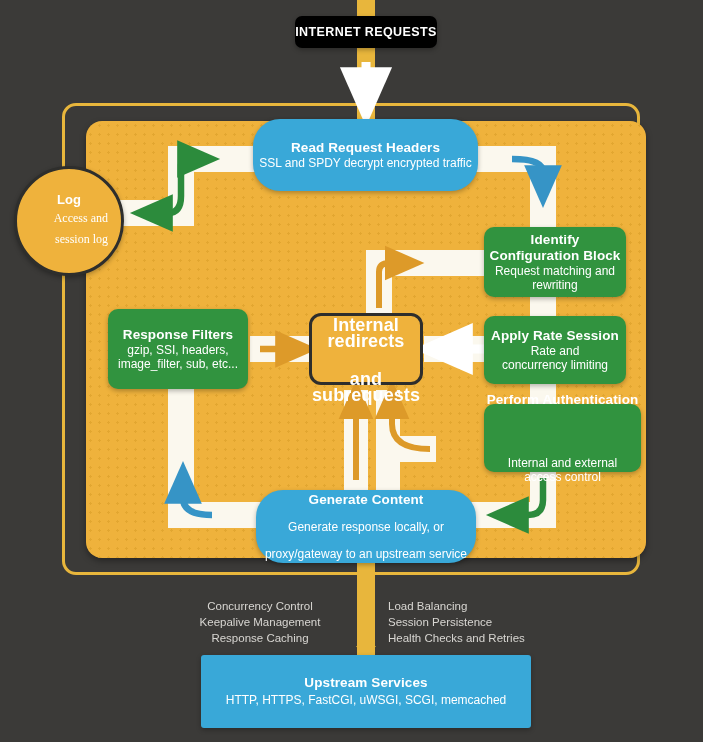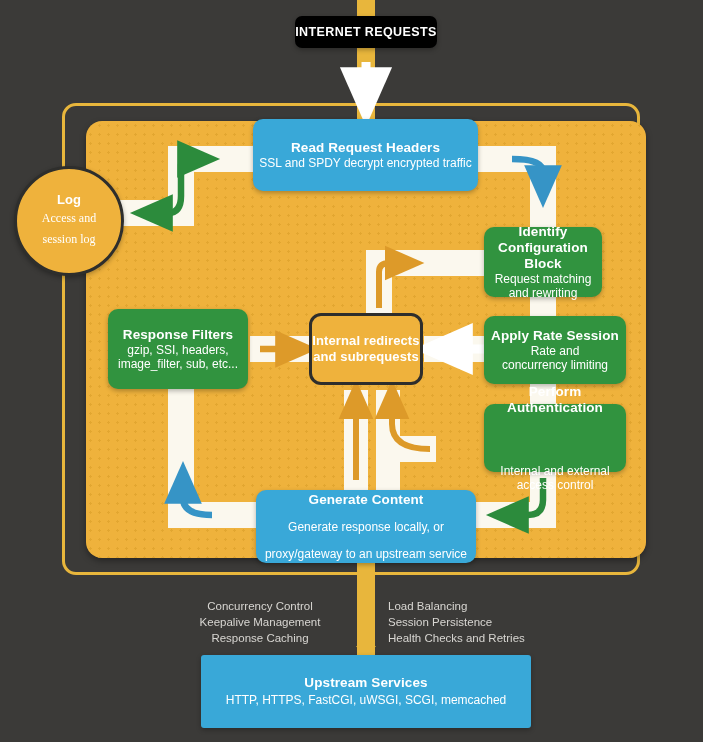--- a/index.html
+++ b/index.html
@@ -39,53 +39,53 @@
     box-sizing:border-box;
     color:#ffffff;
     text-align:center;
     display:flex;flex-direction:column;justify-content:center;align-items:center;
     box-shadow:0 2px 5px rgba(0,0,0,.28);
     z-index:40;
   }
   .box .t{font-weight:bold;font-size:13.5px;line-height:16px;letter-spacing:.1px;}
   .box .s{font-size:12px;line-height:14.5px;font-weight:400;}
   .box .s2{font-size:10px;line-height:13px;font-weight:400;margin-top:6px;}
-  .blue{background:#39a8d8;}
+  .blue{background:#39a8d8;border-radius:27px;}
   .green{background:#31933f;}
 
   #box-internet{
     left:295px;top:16px;width:142px;height:32px;border-radius:7px;
     background:#000000;z-index:60;
   }
   #box-internet .t{font-size:12.5px;letter-spacing:.4px;}
 
   #box-read-headers{left:253px;top:119px;width:225px;height:72px;}
-  #box-identify{left:484px;top:227px;width:118px;height:70px;}
+  #box-identify{left:484px;top:227px;width:142px;height:70px;}
   #box-rate{left:484px;top:316px;width:142px;height:68px;}
-  #box-auth{left:484px;top:404px;width:142px;height:68px;gap:48px;}
+  #box-auth{left:484px;top:404px;width:157px;height:68px;gap:48px;}
   #box-response-filters{left:108px;top:309px;width:140px;height:80px;}
   #box-generate{left:256px;top:490px;width:220px;height:73px;gap:12px;}
   #box-upstream{left:201px;top:655px;width:330px;height:73px;border-radius:3px;}
   #box-upstream .t{font-size:13.5px;}
   #box-upstream .s{font-size:12px;margin-top:2px;}
 
   
   #box-internal{
     left:309px;top:313px;width:114px;height:72px;
     background:#efb23c;border:3.5px solid #2e2e2c;border-radius:12px;
     color:#ffffff;box-shadow:none;z-index:45;
   }
-  #box-internal .t{font-size:13px;line-height:16px;}
+  #box-internal .t{font-size:18px;line-height:16px;margin-top:22px;}
 
   
   #circle-log{
     position:absolute;left:14px;top:166px;width:104px;height:104px;
     border-radius:50%;
     background:#efb23c;border:3px solid #2e2e2c;
-    color:#ffffff;text-align:center;
+    color:#ffffff;text-align:right;
     display:flex;flex-direction:column;justify-content:center;align-items:center;
     z-index:55;
     box-shadow:0 2px 5px rgba(0,0,0,.3);
   }
   #circle-log .t{font-weight:bold;font-size:13px;line-height:16px;}
   #circle-log .s{font-size:12px;line-height:21px;font-family:Liberation Serif, serif;}
 
   
   .ribbon{position:absolute;background:#fbf8ee;z-index:20;}
 

